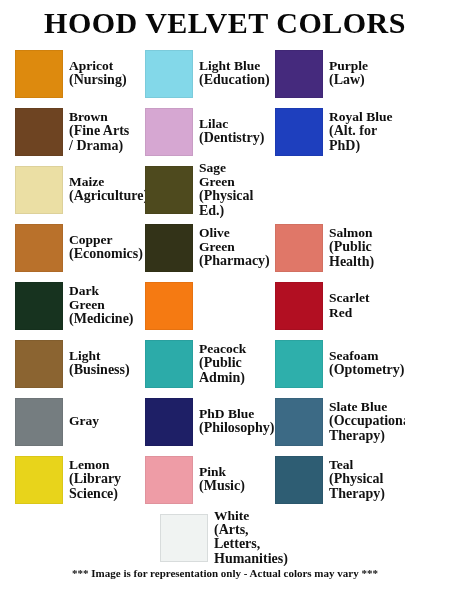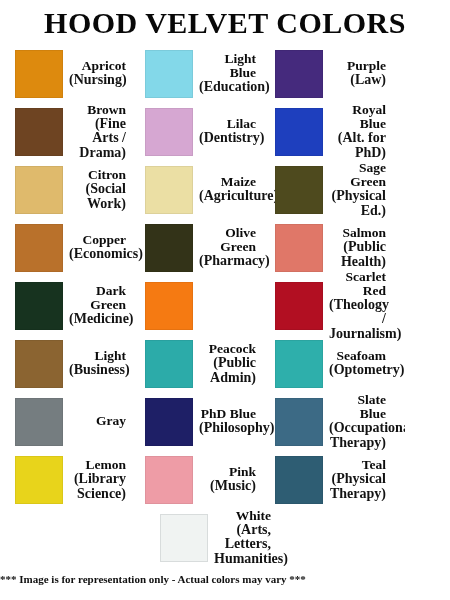--- a/index.html
+++ b/index.html
@@ -76,22 +76,22 @@
     background-image:
       radial-gradient(circle at 30% 25%, rgba(255,255,255,0.05), rgba(0,0,0,0.035));
   }
   .swatch.pale {
     border: 1px solid #d8dcdc;
   }
 
   .labels {
     flex: 1 1 auto;
     padding-left: 6px;
-    padding-right: 19px;
-    text-align: right;
+    padding-right: 12px;
+    text-align: left;
     line-height: 1.04;
     overflow: hidden;
   }
 
   .cname {
     font-family: "Liberation Serif", "DejaVu Serif", serif;
     font-weight: bold;
     font-size: 13.5px;
     color: #0c0c0c;
     display: block;
@@ -99,25 +99,25 @@
 
   .cdept {
     font-family: "Liberation Serif", "DejaVu Serif", serif;
     font-weight: bold;
     font-size: 14px;
     color: #131313;
     display: block;
   }
 
   .footer {
-    margin-top: 6px;
     font-family: "Liberation Serif", "DejaVu Serif", serif;
     font-weight: bold;
     font-size: 11px;
     color: #101010;
+    text-align: center;
     width: 100%;
   }
 </style>
 </head>
 <body>
 
 <div class="page">
 
   <div class="title">HOOD VELVET COLORS</div>
 
@@ -163,27 +163,20 @@
         <div class="cell">
           <div class="swatch" style="background: rgb(30, 63, 190);"></div>
           <div class="labels">
             <span class="cname">Royal Blue</span>
             <span class="cdept">(Alt. for PhD)</span>
           </div>
         </div>
       </div>
       <div class="row">
         <div class="cell">
-          <div class="swatch" style="background: rgb(223, 186, 108);"></div>
-          <div class="labels">
-            <span class="cname">Citron</span>
-            <span class="cdept">(Social Work)</span>
-          </div>
-        </div>
-        <div class="cell">
           <div class="swatch" style="background: rgb(235, 223, 164);"></div>
           <div class="labels">
             <span class="cname">Maize</span>
             <span class="cdept">(Agriculture)</span>
           </div>
         </div>
         <div class="cell">
           <div class="swatch" style="background: rgb(78, 74, 30);"></div>
           <div class="labels">
             <span class="cname">Sage Green</span>
@@ -222,21 +215,20 @@
             <span class="cdept">(Medicine)</span>
           </div>
         </div>
         <div class="cell">
           <div class="swatch" style="background: rgb(245, 122, 18);"></div>
         </div>
         <div class="cell">
           <div class="swatch" style="background: rgb(178, 15, 34);"></div>
           <div class="labels">
             <span class="cname">Scarlet Red</span>
-            <span class="cdept">(Theology / Journalism)</span>
           </div>
         </div>
       </div>
       <div class="row">
         <div class="cell">
           <div class="swatch" style="background: rgb(139, 100, 49);"></div>
           <div class="labels">
             <span class="cname">Light</span>
             <span class="cdept">(Business)</span>
           </div>

